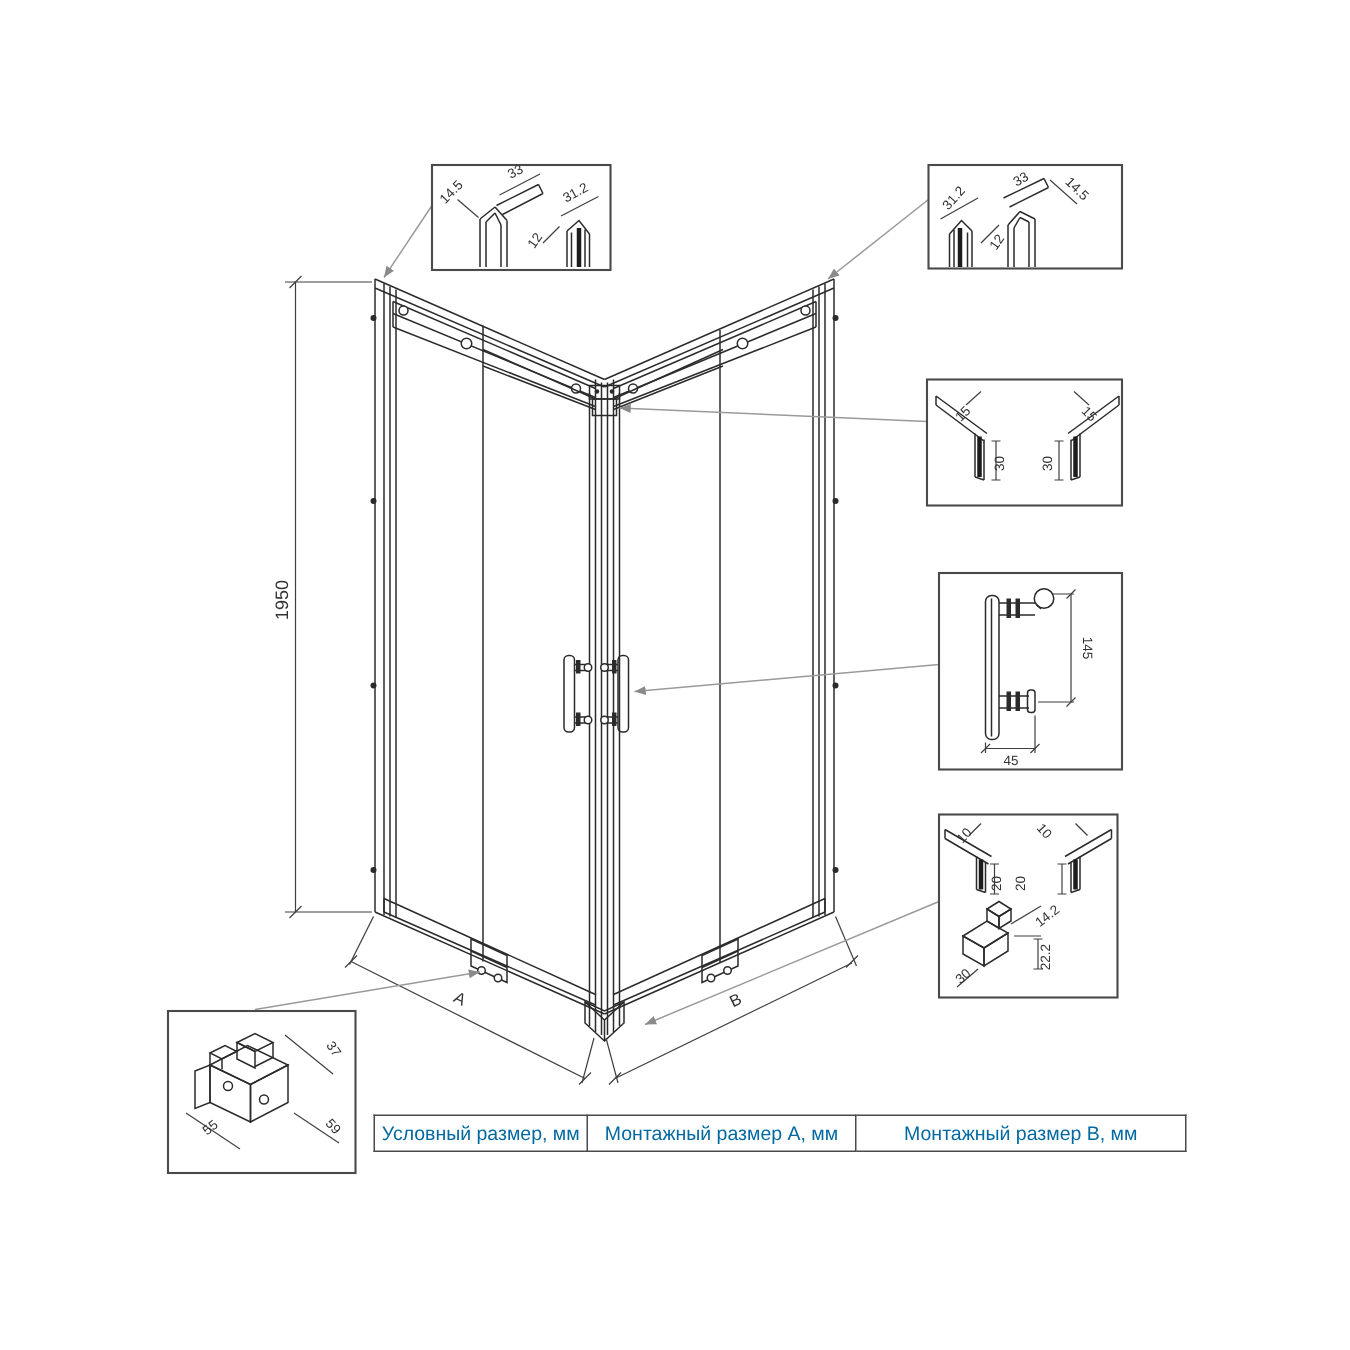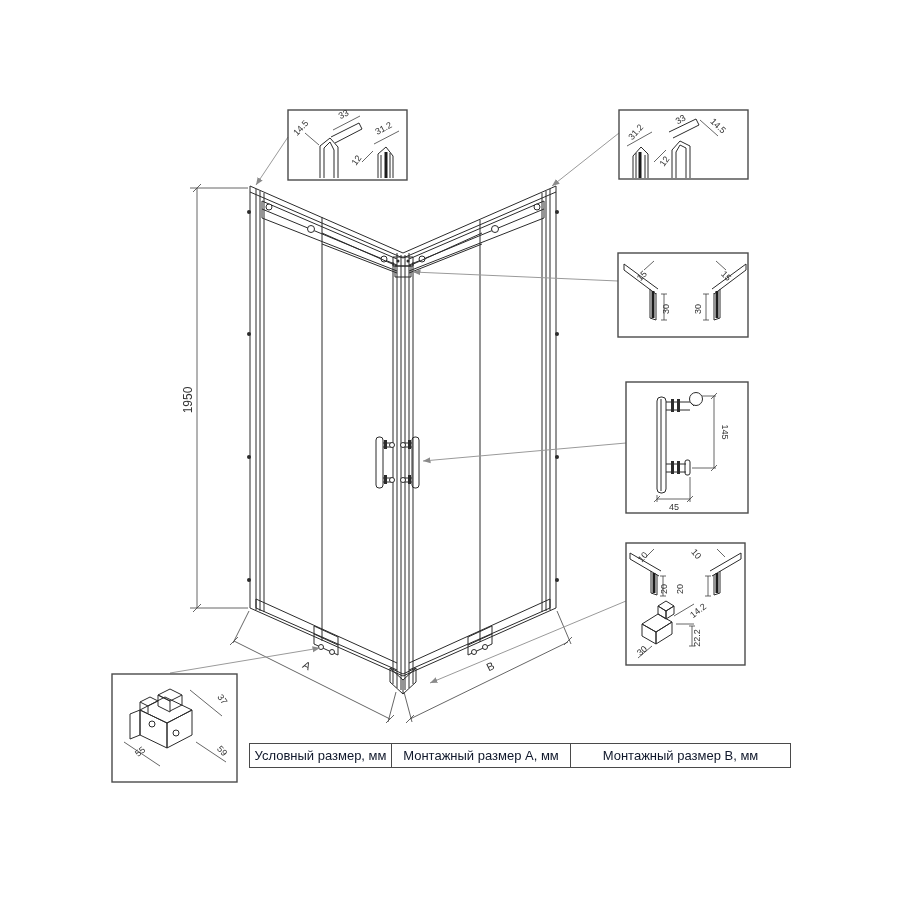--- a/index.html
+++ b/index.html
@@ -10,21 +10,21 @@
   .thick{stroke:#1c1c1c;stroke-width:3;fill:none;}
   .box{stroke:#4a4a4a;stroke-width:1.4;fill:none;}
   .leader{stroke:#9a9a9a;stroke-width:1;fill:none;}
   .dim{stroke:#3f3f3f;stroke-width:0.8;fill:none;}
   .dot{fill:#2b2b2b;stroke:none;}
   .hole{fill:#ffffff;stroke:#2b2b2b;stroke-width:1;}
   .dtxt{font-family:"Liberation Sans",sans-serif;font-size:9px;fill:#333;text-anchor:middle;}
   .dtxt-lg{font-family:"Liberation Sans",sans-serif;font-size:12px;fill:#333;text-anchor:middle;}
   .dtxt-ab{font-family:"Liberation Sans",sans-serif;font-size:11px;fill:#333;text-anchor:middle;}
   table.spec{position:absolute;left:249px;top:743px;border-collapse:collapse;
-             font-size:13px;color:#0f172a;table-layout:fixed;}
+             font-size:13px;color:#0369a1;table-layout:fixed;}
   table.spec td{border:1.2px solid #4a4a4a;text-align:center;vertical-align:middle;
                 padding:0;background:#fff;}
   table.spec tr.hd td{height:23px;}
   table.spec tr.vl td{height:18px;}
   .c1{width:141px;} .c2{width:178px;} .c3{width:219px;margin-left:16px;}
 </style>
 </head>
 <body>
 
 <div class="canvas">

